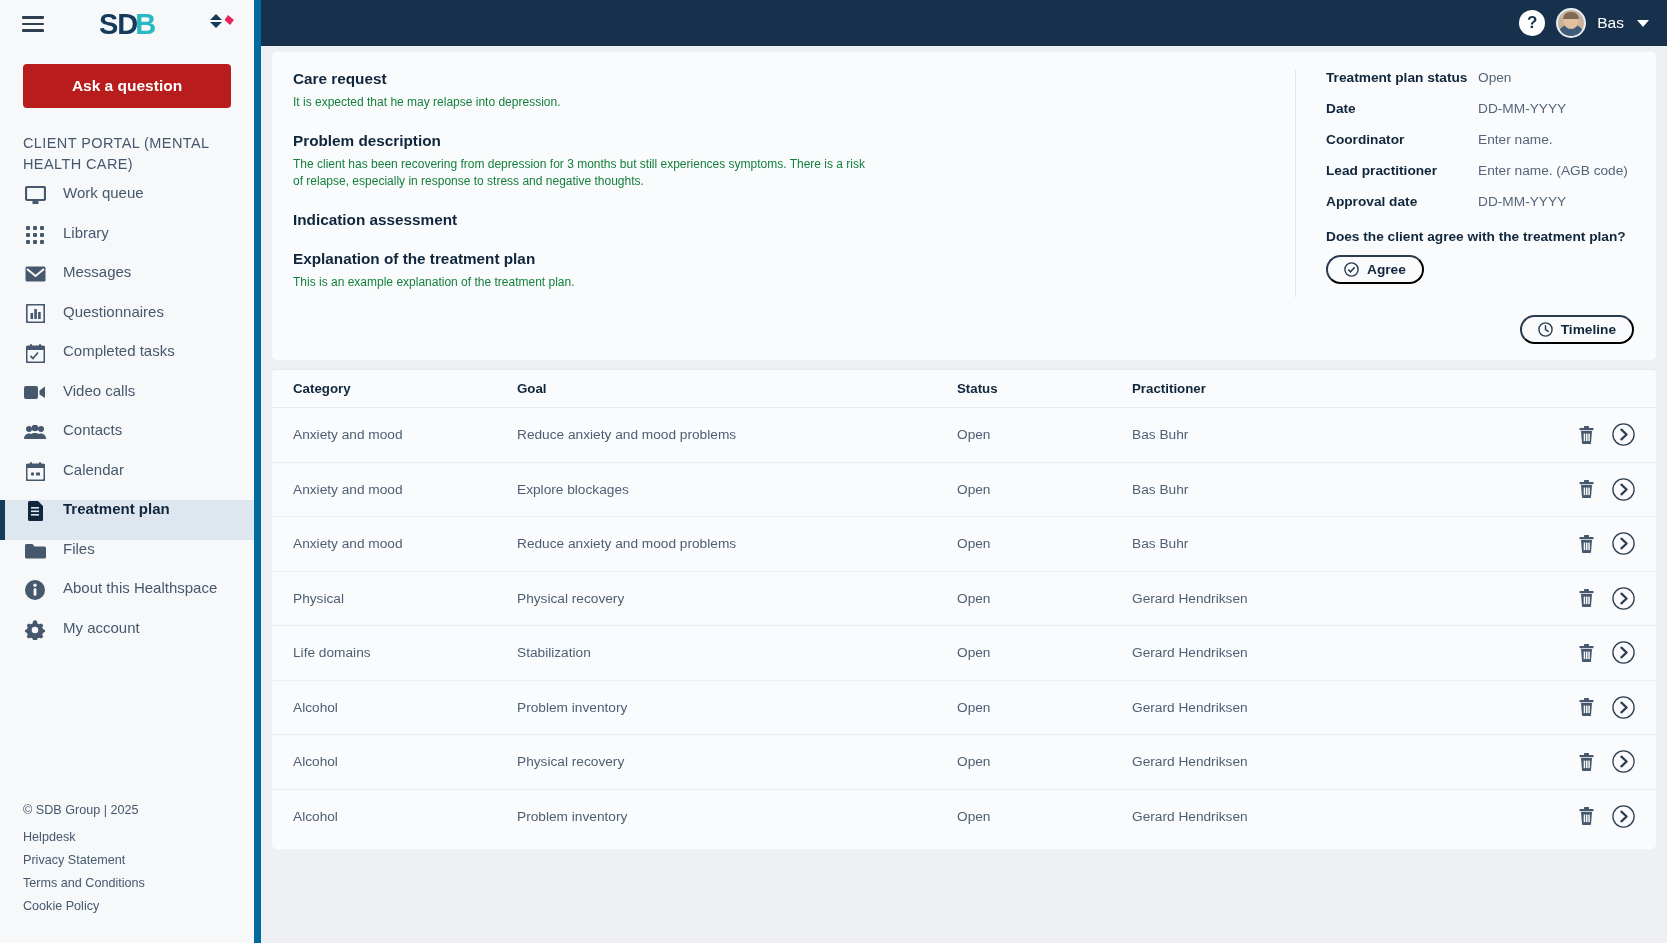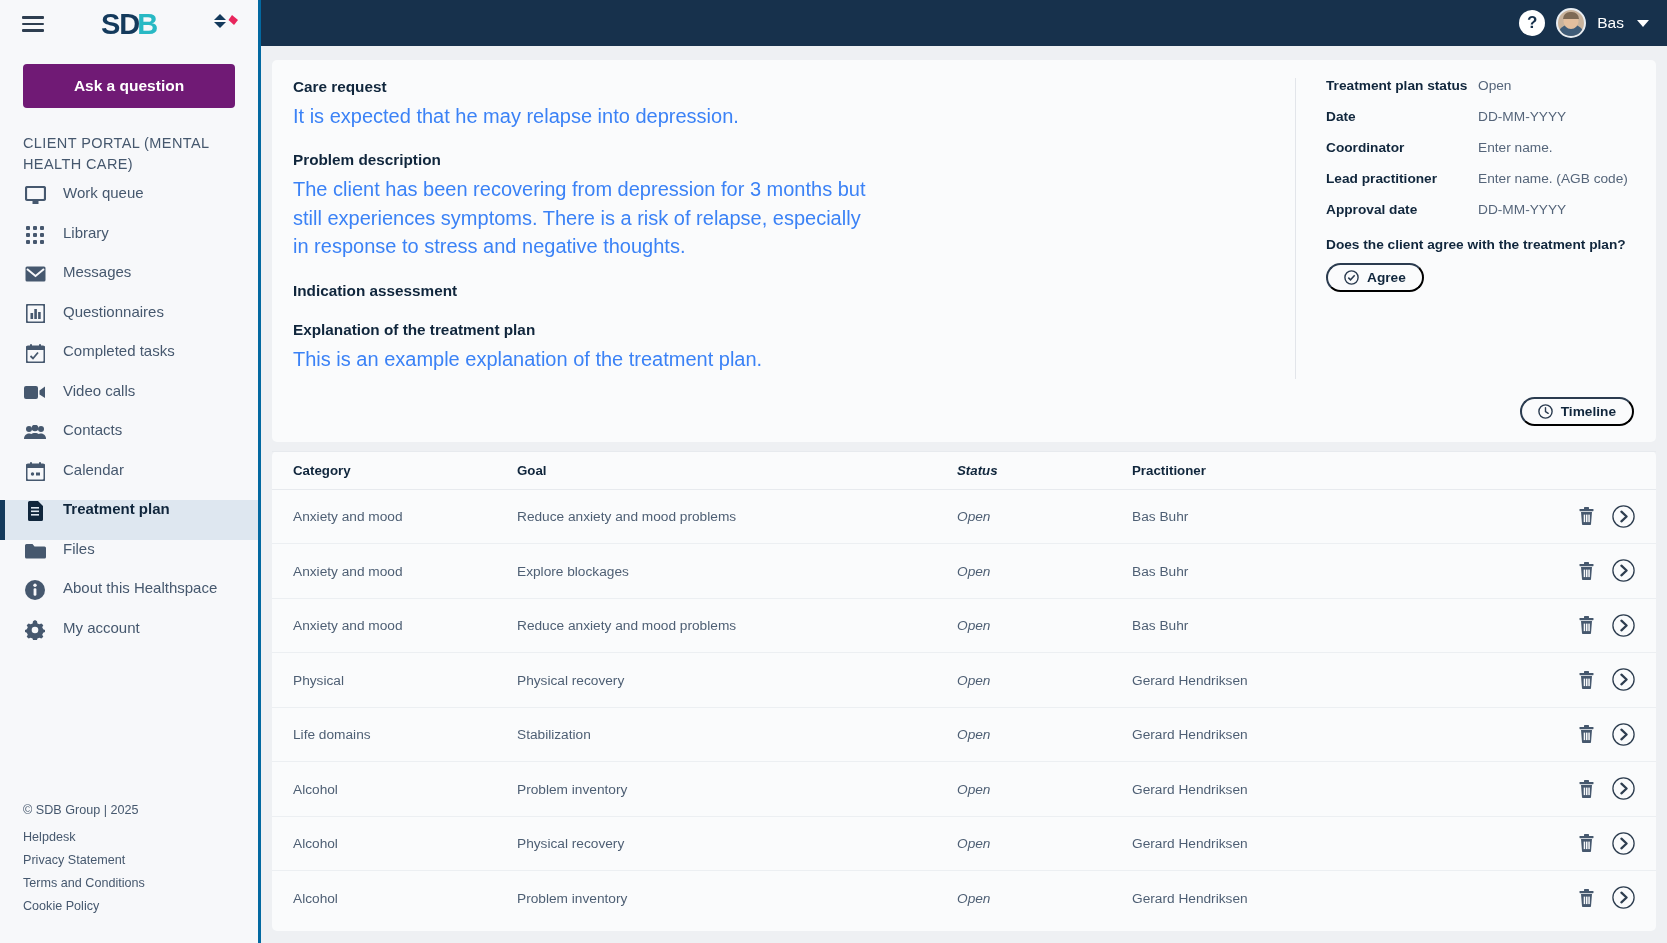--- a/index.html
+++ b/index.html
@@ -10,37 +10,37 @@
     overflow: hidden;
   }
   .app { display: flex; width: 1667px; height: 943px; }
 
   
   .sidebar {
     width: 261px; min-width: 261px; height: 943px;
     background: #f7f8fa;
     display: flex; flex-direction: column;
     position: relative;
-    border-right: 3px solid #0369a1;
+    border-right: 7px solid #0369a1;
   }
   .sb-top {
     height: 48px; display: flex; align-items: center;
     padding: 0 22px; gap: 0; position: relative;
   }
   .hamburger { width: 22px; height: 16px; display: flex; flex-direction: column; justify-content: space-between; cursor: pointer; }
   .hamburger span { display: block; height: 2.6px; background: #2e3e50; border-radius: 1px; }
   .logo { position: absolute; left: 50%; transform: translateX(-50%); display: flex; align-items: baseline; font-weight: 700; font-size: 29px; letter-spacing: -1px; }
   .logo .sd { color: #143a5c; }
   .logo .b { color: #28b9c4; margin-left: -2px; }
   .diamond-mark { position: absolute; right: 18px; width: 30px; height: 24px; }
 
   .ask-btn {
     margin: 16px 23px 0 23px;
     height: 44px;
-    background: #701a75;
+    background: #b91c1c;
     color: #fff;
     border: none; border-radius: 4px;
     font-size: 15.5px; font-weight: 700;
     font-family: "Liberation Sans", sans-serif;
     cursor: pointer;
     display: flex; align-items: center; justify-content: center;
   }
   .portal-title {
     margin: 25px 23px 10px 23px;
     font-size: 14.5px; letter-spacing: 0.4px;
@@ -80,27 +80,27 @@
     width: 30px; height: 30px; border-radius: 50%;
     border: 2px solid #e8edf2; overflow: hidden; position: relative;
     background: #c9b39c; cursor: pointer; flex: 0 0 30px;
   }
   .avatar .face { position: absolute; left: 50%; transform: translateX(-50%); top: 4px; width: 15px; height: 15px; border-radius: 50%; background: #e3bf9e; }
   .avatar .hair { position: absolute; left: 50%; transform: translateX(-50%); top: 2px; width: 16px; height: 7px; border-radius: 8px 8px 0 0; background: #7e6a55; }
   .avatar .body { position: absolute; bottom: 0; left: 50%; transform: translateX(-50%); width: 26px; height: 11px; border-radius: 10px 10px 0 0; background: #3f5c78; }
   .user-name { color: #fff; font-size: 15.5px; cursor: pointer; text-align: right; }
   .caret-down { width: 0; height: 0; border-left: 6.5px solid transparent; border-right: 6.5px solid transparent; border-top: 7.5px solid #fff; cursor: pointer; margin-left: 2px; }
 
-  .content { flex: 1; padding: 14px 11px 0 11px; overflow: hidden; }
+  .content { flex: 1; padding: 6px 11px 0 11px; overflow: hidden; }
 
   .card { background: #fafbfc; border-radius: 5px; }
   .card-top { display: flex; padding: 18px 0 8px 0; }
   .plan-left { flex: 1; padding: 0 24px 0 21px; border-right: 1px solid #e2e5ea; }
   .sec-h { font-size: 15.3px; font-weight: 700; color: #10263c; margin-bottom: 6px; }
-  .sec-p { font-size: 20px; color: #3b82f6; line-height: 1.42; max-width: 580px; }
+  .sec-p { font-size: 12px; color: #15803d; line-height: 1.42; max-width: 580px; }
   .sec-block { margin-bottom: 21px; }
   .sec-block:last-child { margin-bottom: 6px; }
 
   .plan-right { width: 360px; padding: 0 8px 0 30px; }
   .kv { display: flex; margin-bottom: 16px; }
   .kv-k { width: 152px; font-size: 13.7px; font-weight: 700; color: #10263c; flex: 0 0 152px; }
   .kv-v { font-size: 13.7px; color: #55657a; }
   .agree-q { font-size: 13.7px; font-weight: 700; color: #10263c; margin: 20px 0 11px 0; }
   .pill {
     display: inline-flex; align-items: center; gap: 8px;
@@ -120,21 +120,21 @@
     text-align: left; font-size: 13.3px; font-weight: 700; color: #10263c;
     padding: 11px 0 11px 0; border-top: 1px solid #e7eaee; border-bottom: 1px solid #e7eaee;
   }
   table.goals td {
     font-size: 13.7px; color: #4e5f74;
     padding: 15px 0; border-bottom: 1px solid #eceff2;
   }
   table.goals tr:last-child td { border-bottom: none; }
   .c-cat { width: 245px; padding-left: 21px !important; }
   .c-goal { width: 440px; }
-  .c-stat { width: 175px; font-style: italic; }
+  .c-stat { width: 175px; }
   .c-prac { }
   .c-act { width: 120px; text-align: right; padding-right: 21px !important; }
   .act-wrap { display: inline-flex; align-items: center; gap: 17px; justify-content: flex-end; }
   .icon-btn { cursor: pointer; display: inline-flex; align-items: center; justify-content: center; }
   svg { display: block; }
 </style>
 </head>
 <body>
 
 <div class="app">

